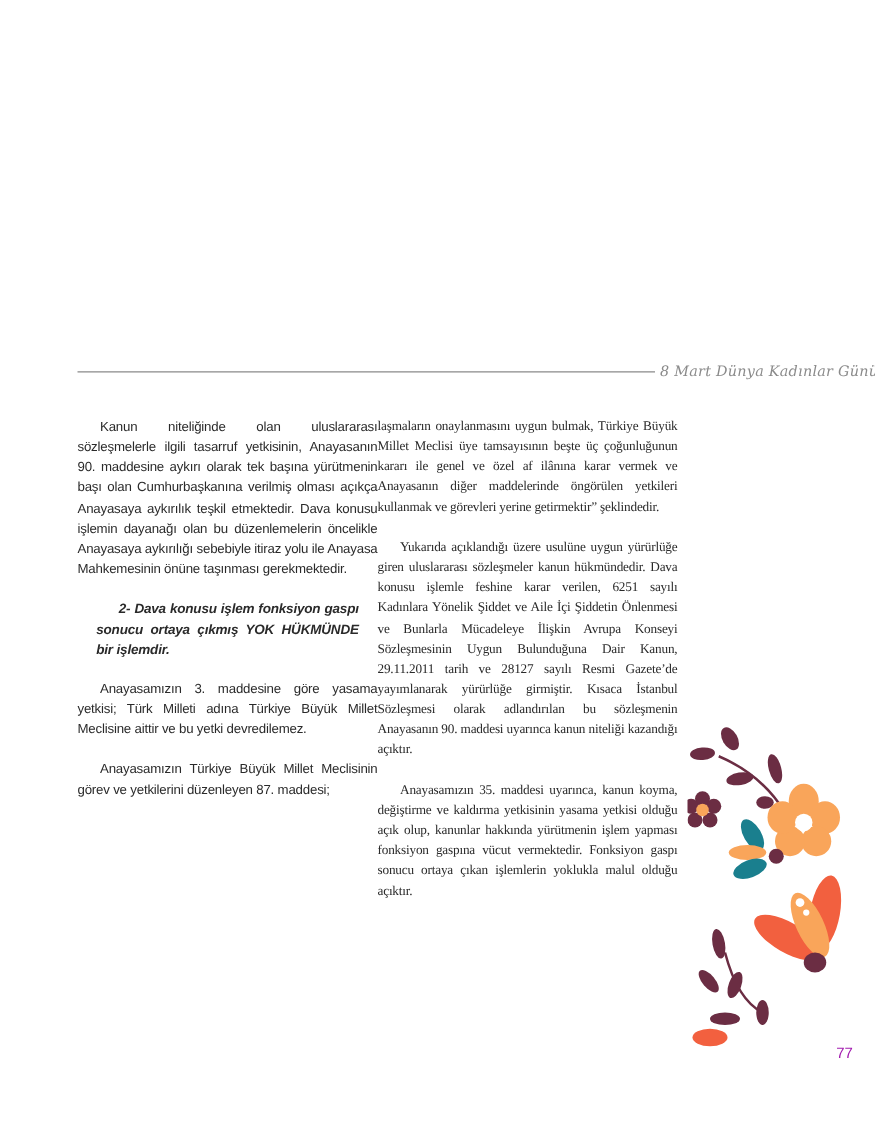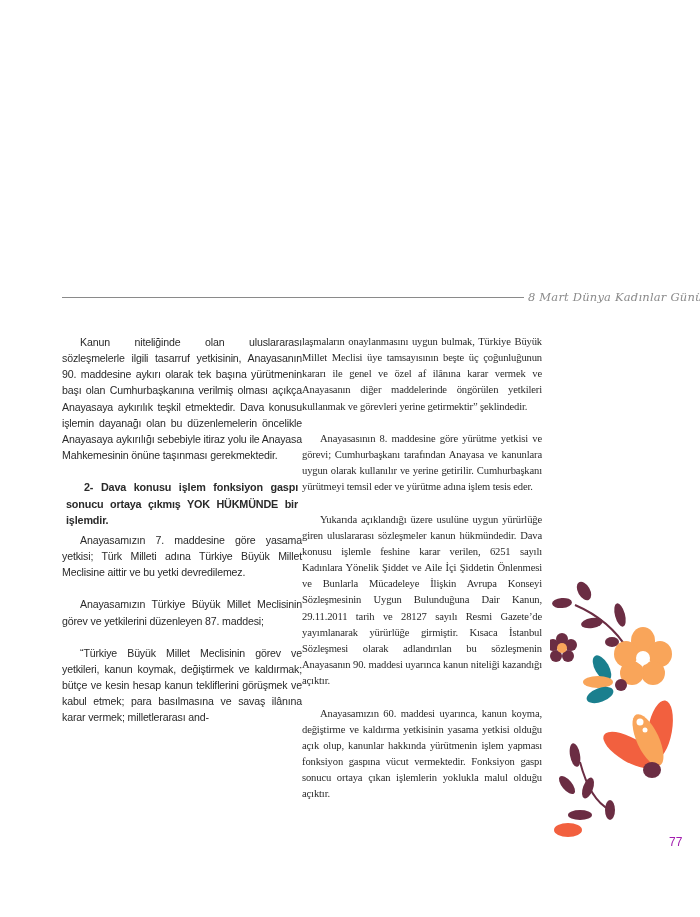--- a/index.html
+++ b/index.html
@@ -7,43 +7,41 @@
          font-family: "Liberation Sans", sans-serif; color: #2a2a2a; }
   .rule { position: absolute; left: 62px; top: 297px; width: 462px; height: 1px; background: #8a8a8a; }
   .header-title { position: absolute; left: 528px; top: 290px; font-family: "DejaVu Serif", serif;
                   font-style: italic; font-size: 11.5px; color: #8a8a8a; letter-spacing: 0.2px; white-space: nowrap; }
   .col { position: absolute; top: 334px; width: 240px; font-size: 10.6px; line-height: 16.15px; letter-spacing: -0.15px; }
   .col.left { left: 62px; }
   .col.right { left: 302px; font-family: Liberation Serif, serif; }
   .col p { margin: 0 0 16.15px 0; text-indent: 18px; text-align: justify; }
   .col p.cont { text-indent: 0; }
   .col p.tight { margin-bottom: 16px; }
-  .col .heading { font-weight: bold; margin: 4px; text-indent: 18px; font-size: 10.8px; }
+  .col .heading { font-weight: bold; margin: 15px; text-indent: 18px; font-size: 10.8px; font-style: italic; }
   .page-num { position: absolute; left: 669px; top: 835px; font-size: 12px; color: #a21caf; }
   .floral { position: absolute; left: 550px; top: 570px; width: 150px; height: 270px; }
 </style>
 </head>
 <body>
 
 <div class="rule"></div>
 <div class="header-title">8 Mart Dünya Kadınlar Günü</div>
 
 <div class="col left">
   <p>Kanun niteliğinde olan uluslararası sözleşmelerle ilgili tasarruf yetkisinin, Anayasanın 90. maddesine aykırı olarak tek başına yürütmenin başı olan Cumhurbaşkanına verilmiş olması açıkça Anayasaya aykırılık teşkil etmektedir. Dava konusu işlemin dayanağı olan bu düzenlemelerin öncelikle Anayasaya aykırılığı sebebiyle itiraz yolu ile Anayasa Mahkemesinin önüne taşınması gerekmektedir.</p>
   <p class="heading">2- Dava konusu işlem fonksiyon gaspı sonucu ortaya çıkmış YOK HÜKMÜNDE bir işlemdir.</p>
-  <p>Anayasamızın 7. maddesine göre yasama yetkisi; Türk Milleti adına Türkiye Büyük Millet Meclisine aittir ve bu yetki devredilemez.</p>
+  <p>Anayasamızın 3. maddesine göre yasama yetkisi; Türk Milleti adına Türkiye Büyük Millet Meclisine aittir ve bu yetki devredilemez.</p>
   <p class="tight">Anayasamızın Türkiye Büyük Millet Meclisinin görev ve yetkilerini düzenleyen 87. maddesi;</p>
-  <p>“Türkiye Büyük Millet Meclisinin görev ve yetkileri, kanun koymak, değiştirmek ve kaldırmak; bütçe ve kesin hesap kanun tekliflerini görüşmek ve kabul etmek; para basılmasına ve savaş ilânına karar vermek; milletlerarası and-</p>
 </div>
 
 <div class="col right">
   <p class="cont">laşmaların onaylanmasını uygun bulmak, Türkiye Büyük Millet Meclisi üye tamsayısının beşte üç çoğunluğunun kararı ile genel ve özel af ilânına karar vermek ve Anayasanın diğer maddelerinde öngörülen yetkileri kullanmak ve görevleri yerine getirmektir” şeklindedir.</p>
-  <p>Anayasasının 8. maddesine göre yürütme yetkisi ve görevi; Cumhurbaşkanı tarafından Anayasa ve kanunlara uygun olarak kullanılır ve yerine getirilir. Cumhurbaşkanı yürütmeyi temsil eder ve yürütme adına işlem tesis eder.</p>
   <p>Yukarıda açıklandığı üzere usulüne uygun yürürlüğe giren uluslararası sözleşmeler kanun hükmündedir. Dava konusu işlemle feshine karar verilen, 6251 sayılı Kadınlara Yönelik Şiddet ve Aile İçi Şiddetin Önlenmesi ve Bunlarla Mücadeleye İlişkin Avrupa Konseyi Sözleşmesinin Uygun Bulunduğuna Dair Kanun, 29.11.2011 tarih ve 28127 sayılı Resmi Gazete’de yayımlanarak yürürlüğe girmiştir. Kısaca İstanbul Sözleşmesi olarak adlandırılan bu sözleşmenin Anayasanın 90. maddesi uyarınca kanun niteliği kazandığı açıktır.</p>
-  <p>Anayasamızın 60. maddesi uyarınca, kanun koyma, değiştirme ve kaldırma yetkisinin yasama yetkisi olduğu açık olup, kanunlar hakkında yürütmenin işlem yapması fonksiyon gaspına vücut vermektedir. Fonksiyon gaspı sonucu ortaya çıkan işlemlerin yoklukla malul olduğu açıktır.</p>
+  <p>Anayasamızın 35. maddesi uyarınca, kanun koyma, değiştirme ve kaldırma yetkisinin yasama yetkisi olduğu açık olup, kanunlar hakkında yürütmenin işlem yapması fonksiyon gaspına vücut vermektedir. Fonksiyon gaspı sonucu ortaya çıkan işlemlerin yoklukla malul olduğu açıktır.</p>
 </div>
 
 <svg class="floral" viewBox="0 0 150 270">
 
   <path d="M25 35 Q60 50 78 80" stroke="#6b2d43" stroke-width="2" fill="none"></path>
   <ellipse cx="12" cy="33" rx="10" ry="5" fill="#6b2d43" transform="rotate(-5 12 33)"></ellipse>
   <ellipse cx="34" cy="21" rx="6" ry="10" fill="#6b2d43" transform="rotate(-30 34 21)"></ellipse>
   <ellipse cx="42" cy="53" rx="11" ry="5" fill="#6b2d43" transform="rotate(-10 42 53)"></ellipse>
   <ellipse cx="70" cy="45" rx="5" ry="12" fill="#6b2d43" transform="rotate(-15 70 45)"></ellipse>
   <ellipse cx="62" cy="72" rx="7" ry="5" fill="#6b2d43"></ellipse>

